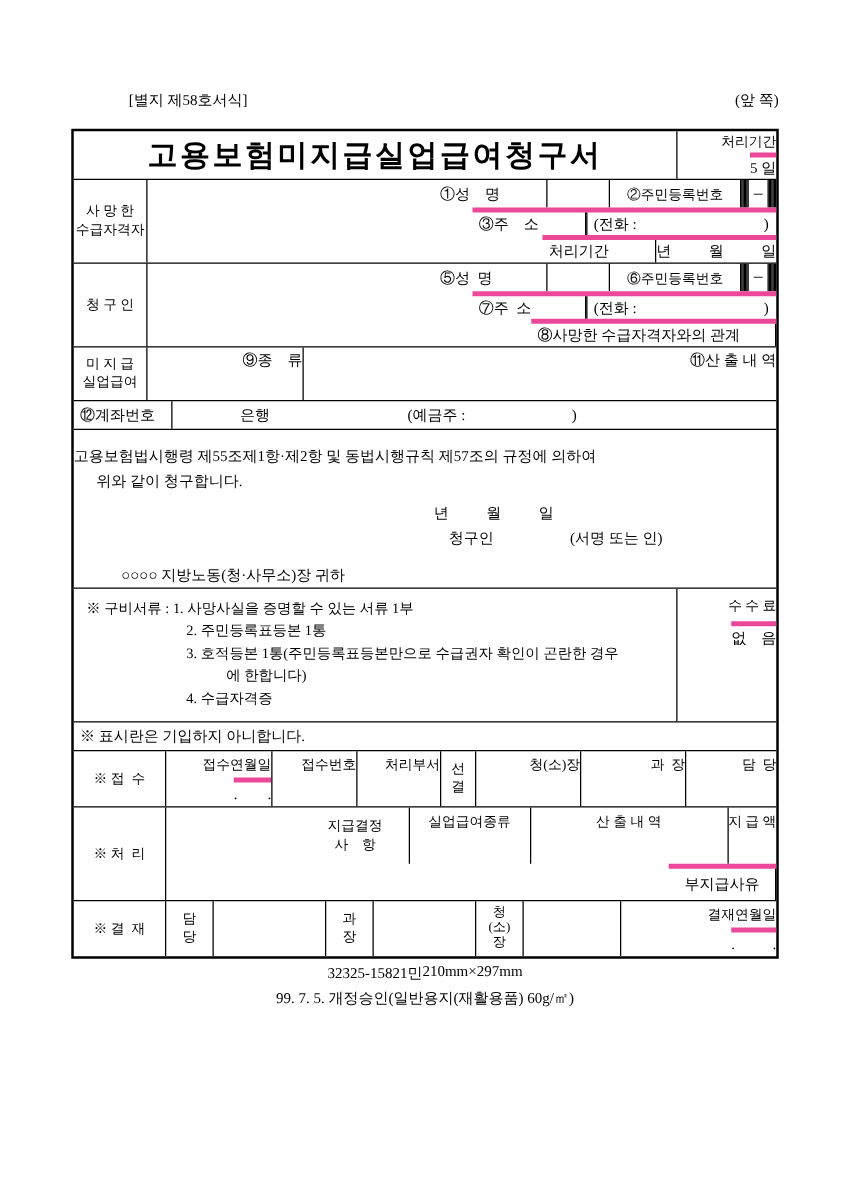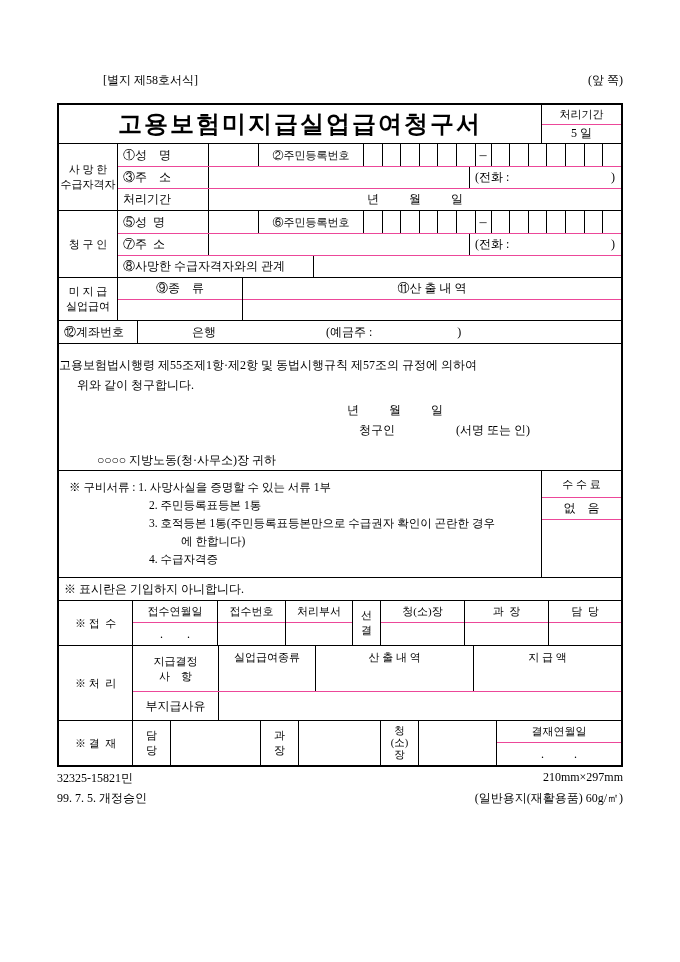--- a/index.html
+++ b/index.html
@@ -5,22 +5,22 @@
   * { margin:0; padding:0; box-sizing:border-box; }
   html,body { background:#e8e8e8; }
   body { font-family:"Liberation Serif","DejaVu Serif",serif; color:#000; }
   .page { position:relative; width:680px; height:962px; background:#ffffff; margin:0 auto;
           padding:72px 57px 0 57px; overflow:hidden; }
   .pre-header { display:flex; justify-content:space-between; font-size:12px; margin-bottom:14px;padding-left:46px; }
   .form-table { width:566px; border:2px solid #000; }
   .form-table > * + * { border-top:1px solid #000; }
   .hrow { display:flex; }
   .hrow > * + * { border-left:1px solid #000; }
-  .vcol { display:flex; flex-direction:column; }
-  .vcol > * + * { border-top:1px solid #ec4899; }
+  .vcol { display:flex; flex-direction:column;align-items:flex-end; }
+  .vcol > * + * { border-top:4px solid #ec4899; }
   .c { display:flex; align-items:center; font-size:12px; }
   [data-bind] { white-space:pre-wrap; }
   .fill { flex:1; min-width:0; }
   .fx1 { flex:1; min-height:0; }
   .ctr { justify-content:center; text-align:center; }
   .f11 { font-size:11px; }
   .f12 { font-size:12px; }
   .lbl { padding-left:5px; }
   .sec { font-size:11px; justify-content:center; text-align:center; line-height:15px; }
   .th { align-items:flex-start; justify-content:center; padding-top:4px; font-size:11px; }
@@ -55,21 +55,21 @@
   .decl .d2 { margin-left:18px; margin-top:2px; }
   .decl .d3 { margin-left:288px; margin-top:7px; }
   .decl .d4 { margin-left:300px; margin-top:2px; }
   .decl .d4 .sign { margin-left:58px; }
   .decl .d5 { margin-left:38px; margin-top:12px; }
   
   .docs { display:block; padding:7px 0 0 10px; line-height:18px; font-size:11.5px; }
   .docs .ind1 { margin-left:80px; }
   .docs .ind2 { margin-left:112px; }
   .notice { padding-left:5px; height:23px; }
-  .footer-row { display:flex; justify-content:space-between; font-size:12px; margin-top:3px; }
+  .footer-row { display:flex; justify-content:center; font-size:12px; margin-top:3px; }
 </style>
 </head>
 <body>
 
 <div class="page">
 
   <div class="pre-header">
     <span data-bind="meta.form_ref">[별지 제58호서식]</span>
     <span data-bind="meta.page_side">(앞 쪽)</span>
   </div>

